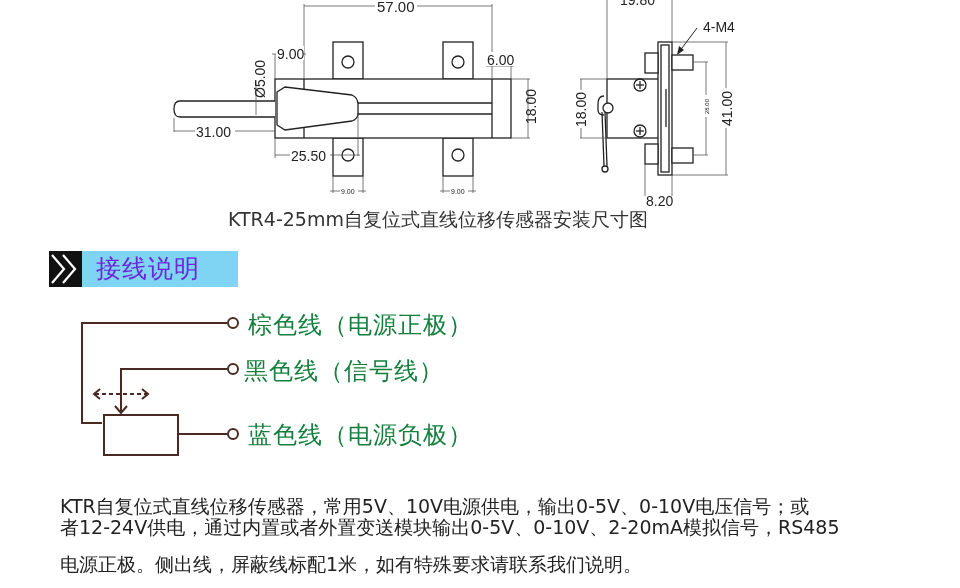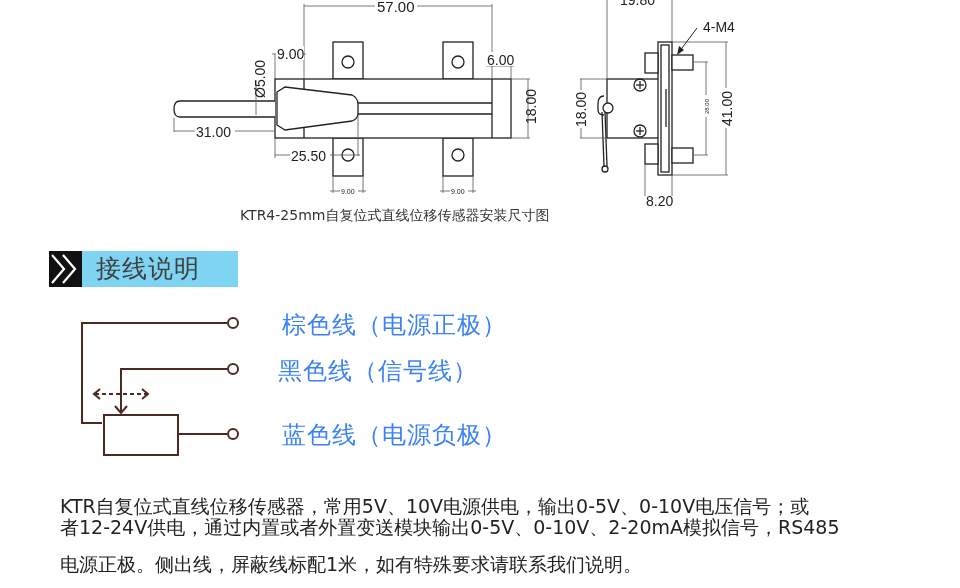--- a/index.html
+++ b/index.html
@@ -1,23 +1,23 @@
 <!DOCTYPE html>
 <html><head>
 <meta charset="utf-8">
 <style>
   html, body { margin:0; padding:0; background:#ffffff; }
   body { width:960px; height:588px; position:relative; overflow:hidden; font-family:"DejaVu Sans", sans-serif; color:#222; }
   #drawing { position:absolute; left:0; top:0; }
   .dim { font-family:"Liberation Sans", sans-serif; fill:#222; }
-  .caption { position:absolute; left:240px; top:207px; font-family:"DejaVu Sans", sans-serif; font-size:14px; color:#333; letter-spacing:0px; white-space:nowrap; }
+  .caption { position:absolute; left:228px; top:207px; font-family:"DejaVu Sans", sans-serif; font-size:19px; color:#333; letter-spacing:0px; white-space:nowrap; }
   .section-header { position:absolute; left:49px; top:251px; height:36px; display:flex; align-items:stretch; }
   .section-header .chev { width:33px; background:#111; position:relative; }
-  .section-header .title { background:#7fd3f3; color:#404040; font-size:25px; padding:0 14px 0 14px; line-height:36px; width:128px; letter-spacing:1px; }
-  .wire-label { position:absolute; font-size:24px; color:#3b82f6; white-space:nowrap; letter-spacing:1px;margin-left:34px; }
+  .section-header .title { background:#7fd3f3; color:#6d28d9; font-size:25px; padding:0 14px 0 14px; line-height:36px; width:128px; letter-spacing:1px; }
+  .wire-label { position:absolute; font-size:24px; color:#15803d; white-space:nowrap; letter-spacing:1px; }
   .desc { position:absolute; left:60px; font-size:19px; color:#222; white-space:nowrap; letter-spacing:0px; }
 </style>
 </head>
 <body>
 
 <svg id="drawing" width="960" height="588" viewBox="0 0 960 588">
   <g stroke="#222" fill="none" stroke-width="1.3">
 
     <rect x="333" y="42" width="30" height="37" fill="#fff"></rect>
     <rect x="443" y="42" width="30" height="37" fill="#fff"></rect>

